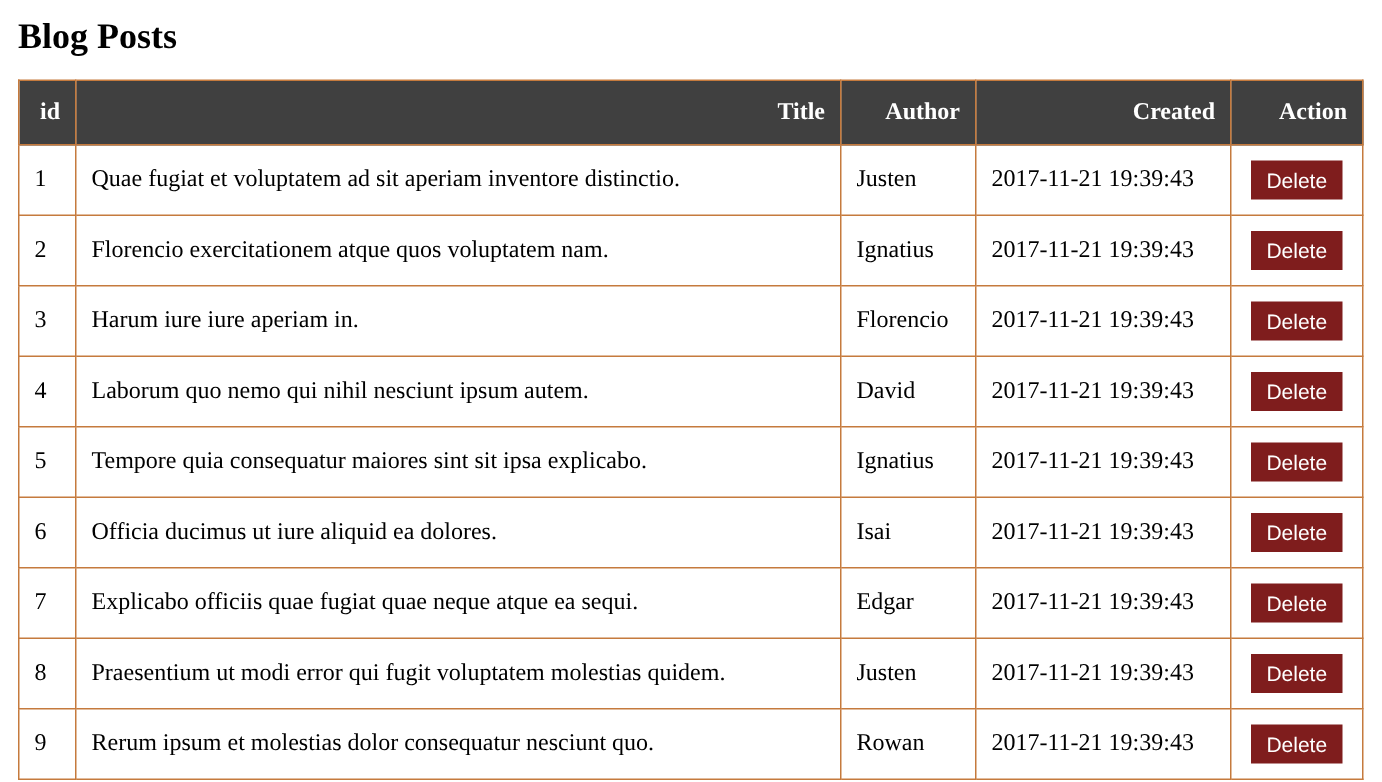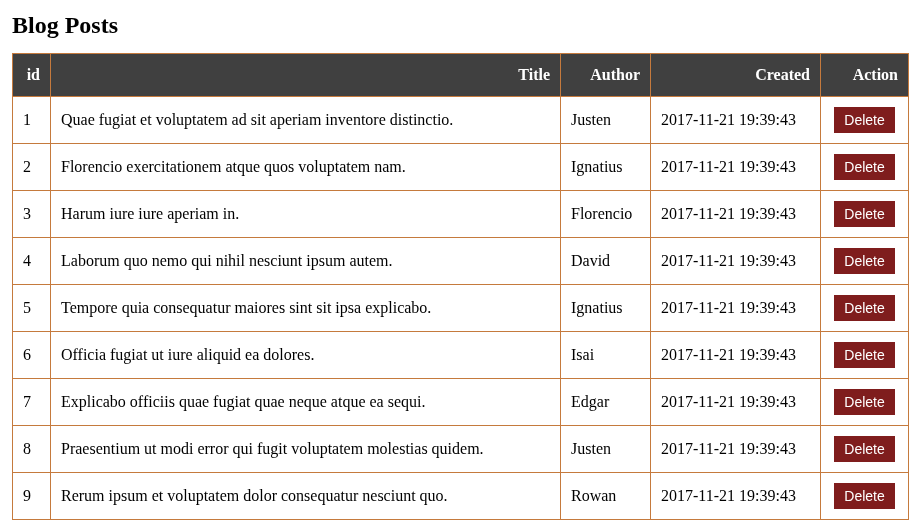--- a/index.html
+++ b/index.html
@@ -110,40 +110,40 @@
       </tr>
       <tr>
         <td>5</td>
         <td>Tempore quia consequatur maiores sint sit ipsa explicabo.</td>
         <td>Ignatius</td>
         <td>2017-11-21 19:39:43</td>
         <td class="col-action"><button class="delete-btn">Delete</button></td>
       </tr>
       <tr>
         <td>6</td>
-        <td>Officia fugiat ut iure aliquid ea dolores.</td>
+        <td>Officia ducimus ut iure aliquid ea dolores.</td>
         <td>Isai</td>
         <td>2017-11-21 19:39:43</td>
         <td class="col-action"><button class="delete-btn">Delete</button></td>
       </tr>
       <tr>
         <td>7</td>
         <td>Explicabo officiis quae fugiat quae neque atque ea sequi.</td>
         <td>Edgar</td>
         <td>2017-11-21 19:39:43</td>
         <td class="col-action"><button class="delete-btn">Delete</button></td>
       </tr>
       <tr>
         <td>8</td>
         <td>Praesentium ut modi error qui fugit voluptatem molestias quidem.</td>
         <td>Justen</td>
         <td>2017-11-21 19:39:43</td>
         <td class="col-action"><button class="delete-btn">Delete</button></td>
       </tr>
       <tr>
         <td>9</td>
-        <td>Rerum ipsum et voluptatem dolor consequatur nesciunt quo.</td>
+        <td>Rerum ipsum et molestias dolor consequatur nesciunt quo.</td>
         <td>Rowan</td>
         <td>2017-11-21 19:39:43</td>
         <td class="col-action"><button class="delete-btn">Delete</button></td>
       </tr>
     </tbody>
 </table>
 
 </body></html>

